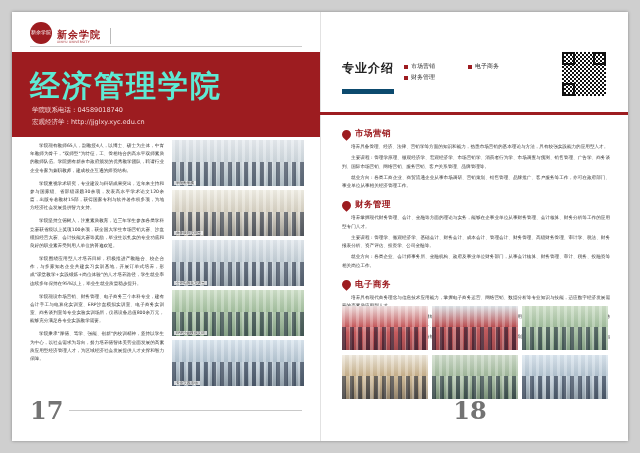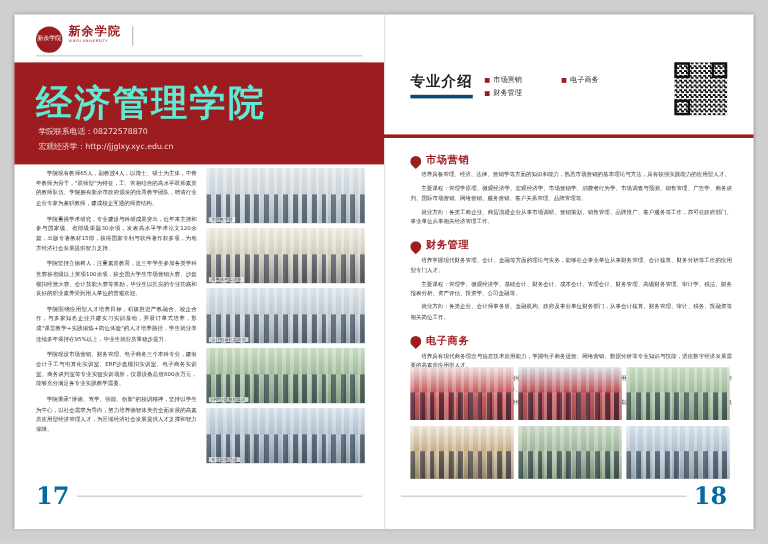--- a/index.html
+++ b/index.html
@@ -3,66 +3,66 @@
 <meta charset="utf-8">
 <style>
   html,body{margin:0;padding:0;background:#cfcfcf;}
   body{width:640px;height:453px;overflow:hidden;font-family:"DejaVu Sans","Liberation Sans",sans-serif;}
   .spread{position:relative;width:640px;height:453px;background:#cfcfcf;}
   .page{position:absolute;top:12px;left:12px;width:616px;height:429px;background:#fff;box-shadow:0 0 3px rgba(0,0,0,.35);}
   .gutter{position:absolute;top:0;left:50%;width:1px;height:100%;background:#e2e2e2;}
 
   
   .lp{position:absolute;left:0;top:0;width:308px;height:429px;}
-  .logobar{position:absolute;left:18px;top:10px;display:flex;align-items:flex-start;gap:5px;}
+  .logobar{position:absolute;left:18px;top:10px;display:flex;align-items:flex-end;gap:5px;}
   .seal{width:22px;height:22px;border-radius:50%;background:#9d1c20;display:flex;align-items:center;justify-content:center;color:#fff;font-size:5px;line-height:1.05;text-align:center;}
   .logotxt{display:flex;flex-direction:column;line-height:1;}
   .logotxt .cn{font-size:10px;color:#9d1c20;font-weight:bold;letter-spacing:1px;font-family:"DejaVu Serif","Liberation Serif",serif;}
   .logotxt .en{font-size:3px;color:#9d1c20;letter-spacing:.3px;margin-top:1px;}
   .vdiv{width:1px;height:16px;background:#bbb;margin:0 4px;}
   .guide{font-size:12px;color:#222;font-weight:bold;letter-spacing:.5px;}
   .rule{position:absolute;left:18px;top:34px;width:272px;height:1px;background:#ccc;}
 
   .redband{position:absolute;left:0;top:40px;width:308px;height:85px;background:#9d1c20;}
   .redband .title{position:absolute;left:18px;top:14px;color:#5eead4;font-size:30px;font-weight:bold;letter-spacing:2px;font-family:"DejaVu Serif","Liberation Serif",serif;}
   .redband .meta{position:absolute;left:20px;top:52px;color:#f4d8d8;font-size:6.5px;line-height:1.9;}
 
   .leftbody{position:absolute;left:0;top:128px;width:308px;height:270px;}
   .txtcol{position:absolute;left:18px;top:2px;width:134px;}
   .txtcol p{margin:0 0 5px 0;font-size:4.6px;line-height:1.78;color:#333;text-align:justify;text-indent:9px;}
   .photocol{position:absolute;left:160px;top:0px;width:132px;}
   .ph{position:relative;width:132px;margin-bottom:4px;background:#b9c4cc;overflow:hidden;}
   .ph .cap{position:absolute;left:2px;bottom:1px;font-size:3.6px;color:#444;background:rgba(255,255,255,.75);padding:0 2px;}
   .foot{position:absolute;left:18px;bottom:16px;width:272px;display:flex;align-items:center;gap:6px;}
-  .pgnum{font-size:20px;color:#0369a1;font-weight:bold;font-family:"DejaVu Serif","Liberation Serif",serif;}
+  .pgnum{font-size:24px;color:#737373;font-weight:bold;font-family:"DejaVu Serif","Liberation Serif",serif;}
   .fline{flex:1;height:1px;background:#c9c9c9;}
 
   
   .rp{position:absolute;left:308px;top:0;width:308px;height:429px;}
   .intro{position:absolute;left:22px;top:48px;display:flex;align-items:flex-start;gap:10px;}
-  .intro .lbl{font-size:12px;color:#222;font-weight:bold;letter-spacing:1px;border-bottom:3px solid #0c4a6e;padding-bottom:2px;font-family:"DejaVu Serif","Liberation Serif",serif;}
+  .intro .lbl{font-size:12px;color:#222;font-weight:bold;letter-spacing:1px;border-bottom:5px solid #0c4a6e;padding-bottom:12px;font-family:"DejaVu Serif","Liberation Serif",serif;}
   .majors{display:grid;grid-template-columns:58px 58px;gap:2px 6px;padding-top:2px;}
   .mj{display:flex;align-items:center;gap:3px;font-size:6px;color:#333;}
   .sq{width:4px;height:4px;background:#9d1c20;display:inline-block;}
   .qr{position:absolute;right:22px;top:40px;width:44px;height:44px;background:
       repeating-conic-gradient(#111 0 25%, #fff 0 50%) 0 0/4px 4px;}
   .qrin{position:absolute;inset:0;}
   .qrin i{position:absolute;border:2.5px solid #111;width:9px;height:9px;}
   .redrule{position:absolute;left:0;top:100px;width:308px;height:3px;background:#9d1c20;}
 
   .sections{position:absolute;left:22px;top:116px;width:268px;}
   .sec{margin-bottom:9px;}
   .sech{display:flex;align-items:center;gap:4px;margin-bottom:3px;}
   .pin{width:9px;height:9px;border-radius:50% 50% 50% 0;background:#9d1c20;transform:rotate(-45deg);}
   .sech .t{font-size:8.5px;font-weight:bold;color:#9d1c20;letter-spacing:.5px;font-family:"DejaVu Serif","Liberation Serif",serif;}
   .sec p{margin:0 0 3px 0;font-size:4.6px;line-height:1.8;color:#333;text-align:justify;text-indent:9px;}
 
   .gallery{position:absolute;left:22px;bottom:42px;width:268px;display:grid;grid-template-columns:repeat(3,86px);grid-auto-rows:44px;gap:5px 4px;}
   .gcell{position:relative;overflow:hidden;background:#9aa7a0;}
-  .rfoot{position:absolute;right:22px;bottom:16px;width:272px;display:flex;align-items:center;gap:6px;justify-content:flex-end;}
+  .rfoot{position:absolute;right:22px;bottom:16px;width:272px;display:flex;align-items:center;gap:6px;justify-content:flex-end;flex-direction:column;}
 
   
   .p-room{background:linear-gradient(180deg,#e7ebef 0%,#cfd8de 45%,#9fb0b8 100%);}
   .p-class{background:linear-gradient(180deg,#f1efe6 0%,#d5cfc0 50%,#8e8b82 100%);}
   .p-lab{background:linear-gradient(180deg,#e3e9ee 0%,#b9c6cf 60%,#8d9aa3 100%);}
   .p-grp{background:linear-gradient(180deg,#cfe0c9 0%,#9dbb98 55%,#6d8f6d 100%);}
   .p-flag{background:linear-gradient(180deg,#dfe6ea 0%,#b9383b 55%,#8f2327 100%);}
   .p-red{background:linear-gradient(180deg,#f0e2e2 0%,#c0393c 60%,#8f2327 100%);}
   .p-stage{background:linear-gradient(180deg,#efe9dd 0%,#c3a97f 55%,#7d6a4d 100%);}
   .p-out{background:linear-gradient(180deg,#dbe6ef 0%,#aebfcd 55%,#7c8d99 100%);}
@@ -88,21 +88,21 @@
           <span class="cn">新余学院</span>
           <span class="en">XINYU UNIVERSITY</span>
         </div>
         <div class="vdiv"></div>
       </div>
       <div class="rule"></div>
 
       <div class="redband">
         <div class="title">经济管理学院</div>
         <div class="meta">
-          <div>学院联系电话：08272578870</div>
+          <div>学院联系电话：04589018740</div>
           <div>宏观经济学：http://jjglxy.xyc.edu.cn</div>
         </div>
       </div>
 
       <div class="leftbody">
         <div class="txtcol">
           <p>学院现有教师65人，副教授4人，以博士、硕士为主体，中青年教师为骨干，"双师型"为特征，工、管相结合的高水平双师素质的教师队伍。学院拥有新余市政府颁发的优秀教学团队，聘请行业企业专家为兼职教师，建成校企互通的师资结构。</p>
           <p>学院重视学术研究，专业建设与科研成果突出，近年来主持和参与国家级、省部级课题30余项，发表高水平学术论文120余篇，出版专著教材15部，获得国家专利与软件著作权多项，为地方经济社会发展提供智力支持。</p>
           <p>学院坚持立德树人，注重素质教育，近三年学生参加各类学科竞赛获省级以上奖项100余项，获全国大学生市场营销大赛、沙盘模拟经营大赛、会计技能大赛等奖励，毕业生以扎实的专业功底和良好的职业素养受到用人单位的普遍欢迎。</p>
           <p>学院围绕应用型人才培养目标，积极推进产教融合、校企合作，与多家知名企业共建实习实训基地，开展订单式培养，形成"课堂教学+实践锻炼+岗位体验"的人才培养路径，学生就业率连续多年保持在95%以上，毕业生就业质量稳步提升。</p>

